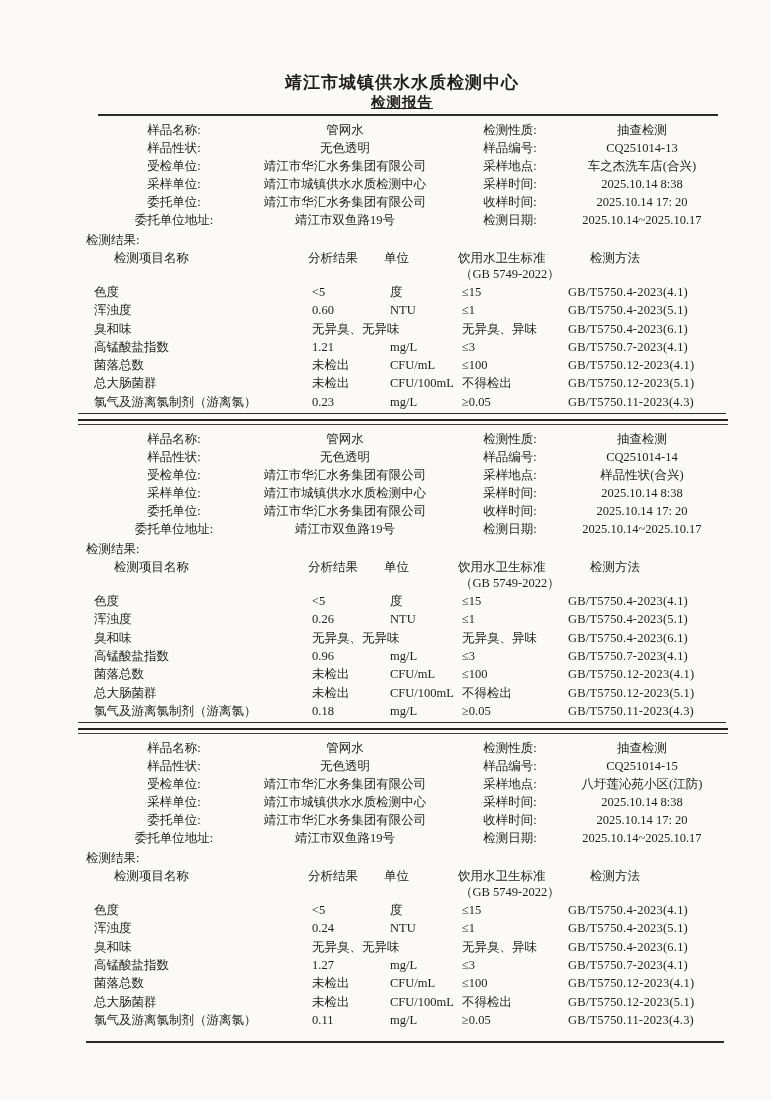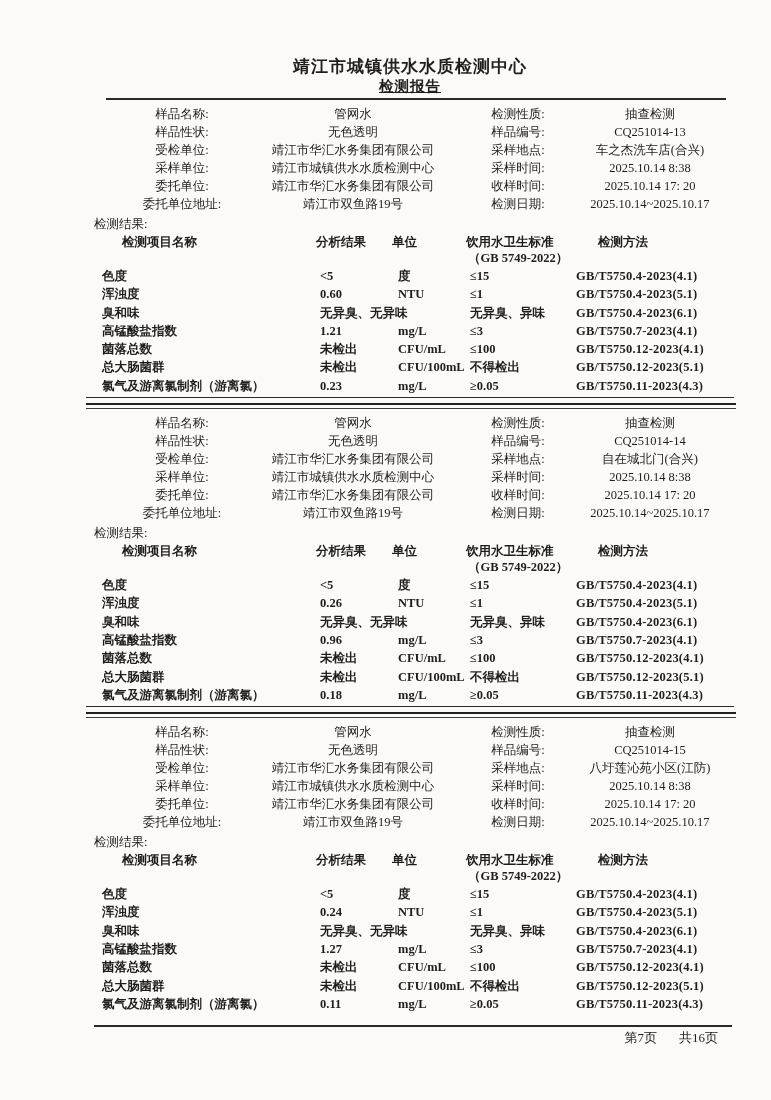--- a/index.html
+++ b/index.html
@@ -15,23 +15,22 @@
   }
   .page{
     position:relative;
     width:771px;height:1100px;
     background:var(--paper);
     color:var(--ink);
     overflow:hidden;
   }
   .content{
     position:absolute;
-    left:86px;top:56px;
+    left:86px;top:72px;
     width:632px;
-    margin-left:8px;
   }
   .title{
     font-size:17px;font-weight:600;
     text-align:center;letter-spacing:1px;
     height:21px;line-height:21px;
     white-space:nowrap;
   }
   .subtitle{
     font-size:14.5px;font-weight:600;
     text-align:center;letter-spacing:1px;
@@ -58,21 +57,20 @@
   .results-label{
     margin-top:2px;
     height:18px;line-height:18px;
     font-size:12.5px;
   }
   
   .t-grid{
     display:grid;
     grid-template-columns:222px 76px 74px 106px 154px;
     font-size:12.5px;
-    font-weight:bold;
   }
   .thead > div{height:18px;line-height:18px;white-space:nowrap;}
   .subhead{height:16px;}
   .subhead > div{height:16px;line-height:14px;white-space:nowrap;padding-left:2px;}
   .trow > div{height:18.3px;line-height:18.3px;white-space:nowrap;}
   .th-item{padding-left:28px;}
   .th-method{padding-left:26px;}
   .c-item{padding-left:8px;}
   .c-result{padding-left:4px;}
   .c-unit{padding-left:6px;}
@@ -209,21 +207,21 @@
             <div class="info-value">管网水</div>
             <div class="info-label">检测性质:</div>
             <div class="info-value">抽查检测</div>
             <div class="info-label">样品性状:</div>
             <div class="info-value">无色透明</div>
             <div class="info-label">样品编号:</div>
             <div class="info-value">CQ251014-14</div>
             <div class="info-label">受检单位:</div>
             <div class="info-value">靖江市华汇水务集团有限公司</div>
             <div class="info-label">采样地点:</div>
-            <div class="info-value">自在城北门(合兴)</div>
+            <div class="info-value">样品性状(合兴)</div>
             <div class="info-label">采样单位:</div>
             <div class="info-value">靖江市城镇供水水质检测中心</div>
             <div class="info-label">采样时间:</div>
             <div class="info-value">2025.10.14 8:38</div>
             <div class="info-label">委托单位:</div>
             <div class="info-value">靖江市华汇水务集团有限公司</div>
             <div class="info-label">收样时间:</div>
             <div class="info-value">2025.10.14 17: 20</div>
             <div class="info-label">委托单位地址:</div>
             <div class="info-value">靖江市双鱼路19号</div>
@@ -377,19 +375,15 @@
             <div class="c-item">氯气及游离氯制剂（游离氯）</div>
             <div class="c-result">0.11</div>
             <div class="c-unit">mg/L</div>
             <div class="c-standard">≥0.05</div>
             <div class="c-method">GB/T5750.11-2023(4.3)</div>
           </div>
         </div>
       </div>
 
     <div class="footer-rule"></div>
-    <div class="footer">
-      <span>第7页</span>
-      <span>共16页</span>
-    </div>
 
   </div>
 </div>
 
 </body></html>

